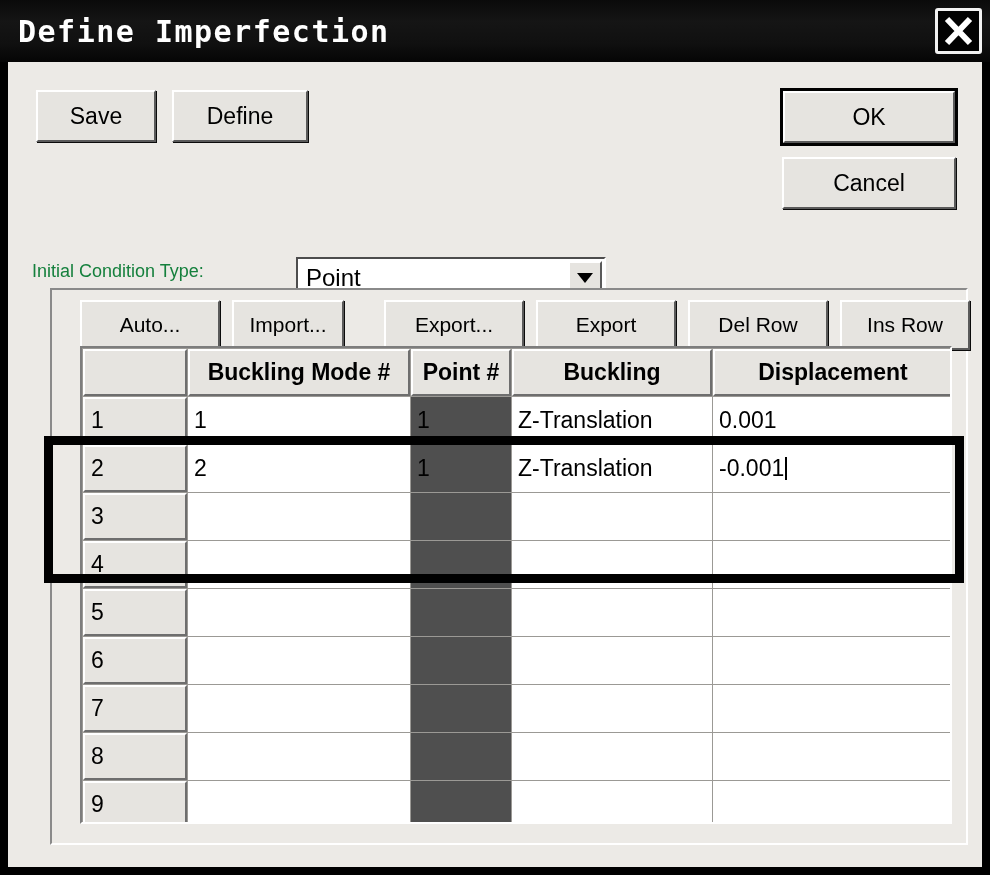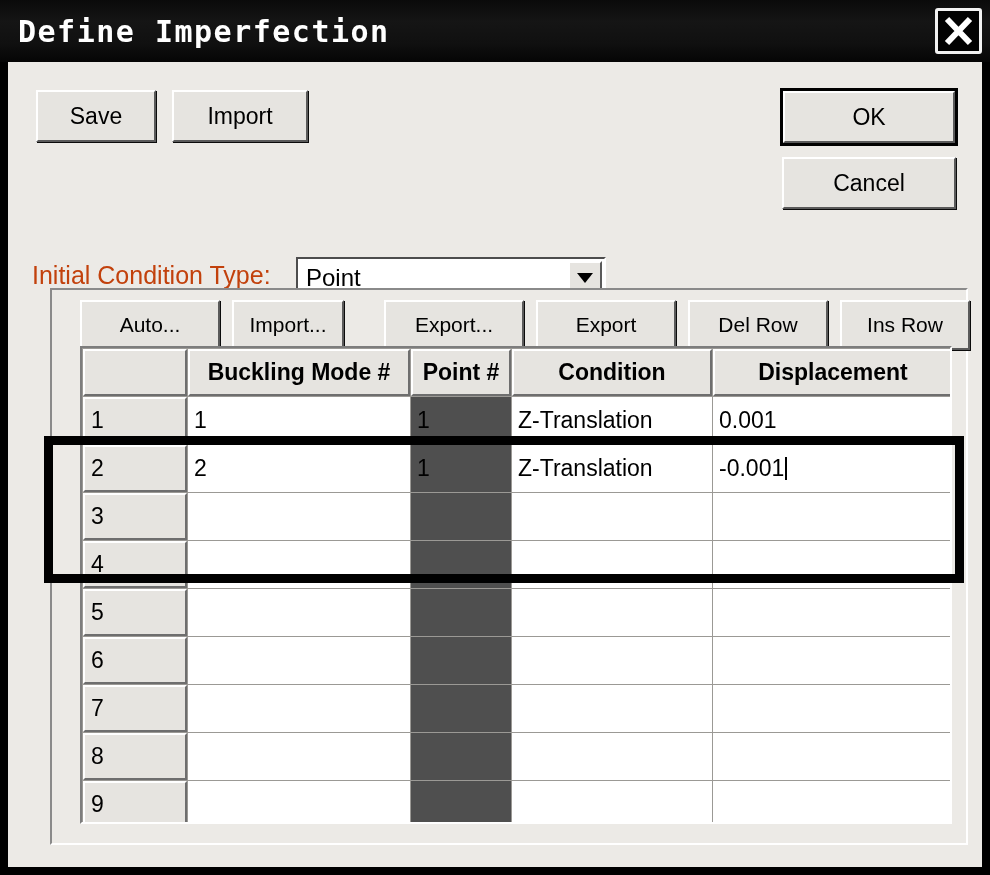--- a/index.html
+++ b/index.html
@@ -94,22 +94,22 @@
   .btn-default-wrap .btn {
     left: 0; top: 0; right: 0; bottom: 0;
     width: auto; height: auto;
     box-shadow: none;
   }
 
   
   .label {
     position: absolute;
     font-family: "Liberation Sans", sans-serif;
-    font-size: 25px;
-    color: #c2410c;
+    font-size: 18px;
+    color: #15803d;
     white-space: nowrap;
     user-select: none;
   }
 
   
   #combo {
     position: absolute;
     left: 288px; top: 195px;
     width: 310px; height: 42px;
     background: #ffffff;
@@ -261,21 +261,21 @@
     <div id="close-button">
       <svg width="41" height="40" viewBox="0 0 41 40">
         <path d="M9 8 L32 32 M32 8 L9 32" stroke="#ffffff" stroke-width="6" stroke-linecap="butt"></path>
       </svg>
     </div>
   </div>
 
   <div id="client">
 
     <div class="btn" style="left:28px; top:28px; width:120px; height:52px;">Save</div>
-    <div class="btn" style="left:164px; top:28px; width:136px; height:52px;">Import</div>
+    <div class="btn" style="left:164px; top:28px; width:136px; height:52px;">Define</div>
 
     <div class="btn-default-wrap" style="left:772px; top:26px; width:178px; height:58px;">
       <div class="btn">OK</div>
     </div>
     <div class="btn" style="left:774px; top:95px; width:174px; height:52px;">Cancel</div>
 
     <div class="label" style="left:24px; top:199px;">Initial Condition Type:</div>
 
     <div id="combo">
       <div id="combo-value">Point</div>
@@ -302,21 +302,21 @@
               <col class="c-mode">
               <col class="c-pt">
               <col class="c-dir">
               <col class="c-disp">
           </colgroup>
           <thead>
             <tr>
               <th></th>
               <th>Buckling Mode #</th>
               <th>Point #</th>
-              <th>Condition</th>
+              <th>Buckling</th>
               <th>Displacement</th>
             </tr>
           </thead>
           <tbody id="grid-body">
               <tr>
                 <td class="rowhead">1</td>
                 <td class="cell">1</td>
                 <td class="cell shaded">1</td>
                 <td class="cell">Z-Translation</td>
                 <td class="cell">0.001</td>

